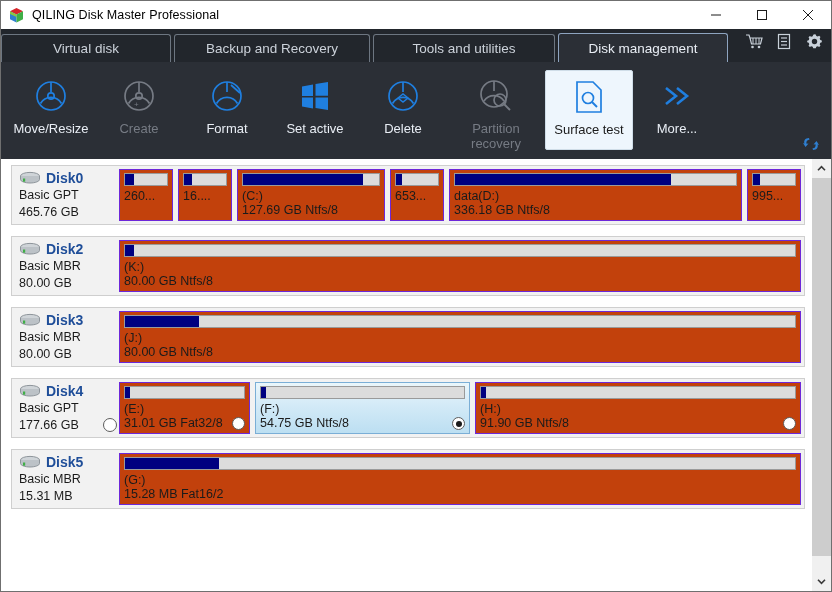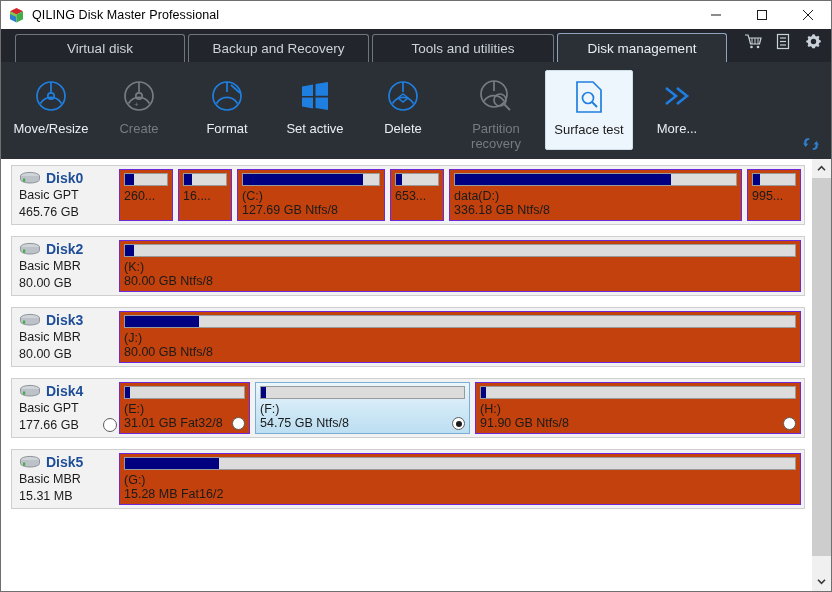--- a/index.html
+++ b/index.html
@@ -23,38 +23,38 @@
   }
   .title-icon{width:17px;height:17px;margin-left:7px;margin-right:7px;position:relative;flex:0 0 17px;}
   .title-text{font-size:12.5px;color:#000000;letter-spacing:.1px;}
   .win-btns{position:absolute;right:0;top:0;height:28px;display:flex;}
   .win-btn{width:46px;height:28px;display:flex;align-items:center;justify-content:center;}
   .win-btn svg{display:block;}
 
   
   .tabstrip{
     height:33px;flex:0 0 33px;background:#22262c;
-    display:flex;align-items:flex-end;position:relative;padding-left:14px;
+    display:flex;align-items:flex-end;position:relative;
   }
   .tab-leftpad{width:8px;height:33px;background:#5e6269;}
   .tabs{display:flex;align-items:flex-end;height:33px;}
   .tab{
     height:28px;box-sizing:border-box;
     display:flex;align-items:center;justify-content:center;
     color:#ccd2da;font-size:13.5px;
     background:#22262c;
     border:1px solid #6d7681;
     border-bottom:none;
     border-radius:3px 3px 0 0;
     margin-right:3px;
     padding:0 6px;
     position:relative;
   }
   .tab.t0{width:170px;}
-  .tab.t1{width:181px;}
+  .tab.t1{width:196px;}
   .tab.t2{width:170px;}
   .tab.t3{width:182px;}
   .tab.active{
     background:#2b2f36;border-color:#8ea4c0;color:#e9eef5;height:29px;
   }
   .tab.active:after{
     content:"";position:absolute;left:1px;right:1px;bottom:-1px;height:2px;background:#2b2f36;
   }
   .tab-icons{margin-left:8px;display:flex;align-items:center;height:33px;padding-bottom:4px;}
   .tbicon{width:30px;height:26px;display:flex;align-items:center;justify-content:center;}

